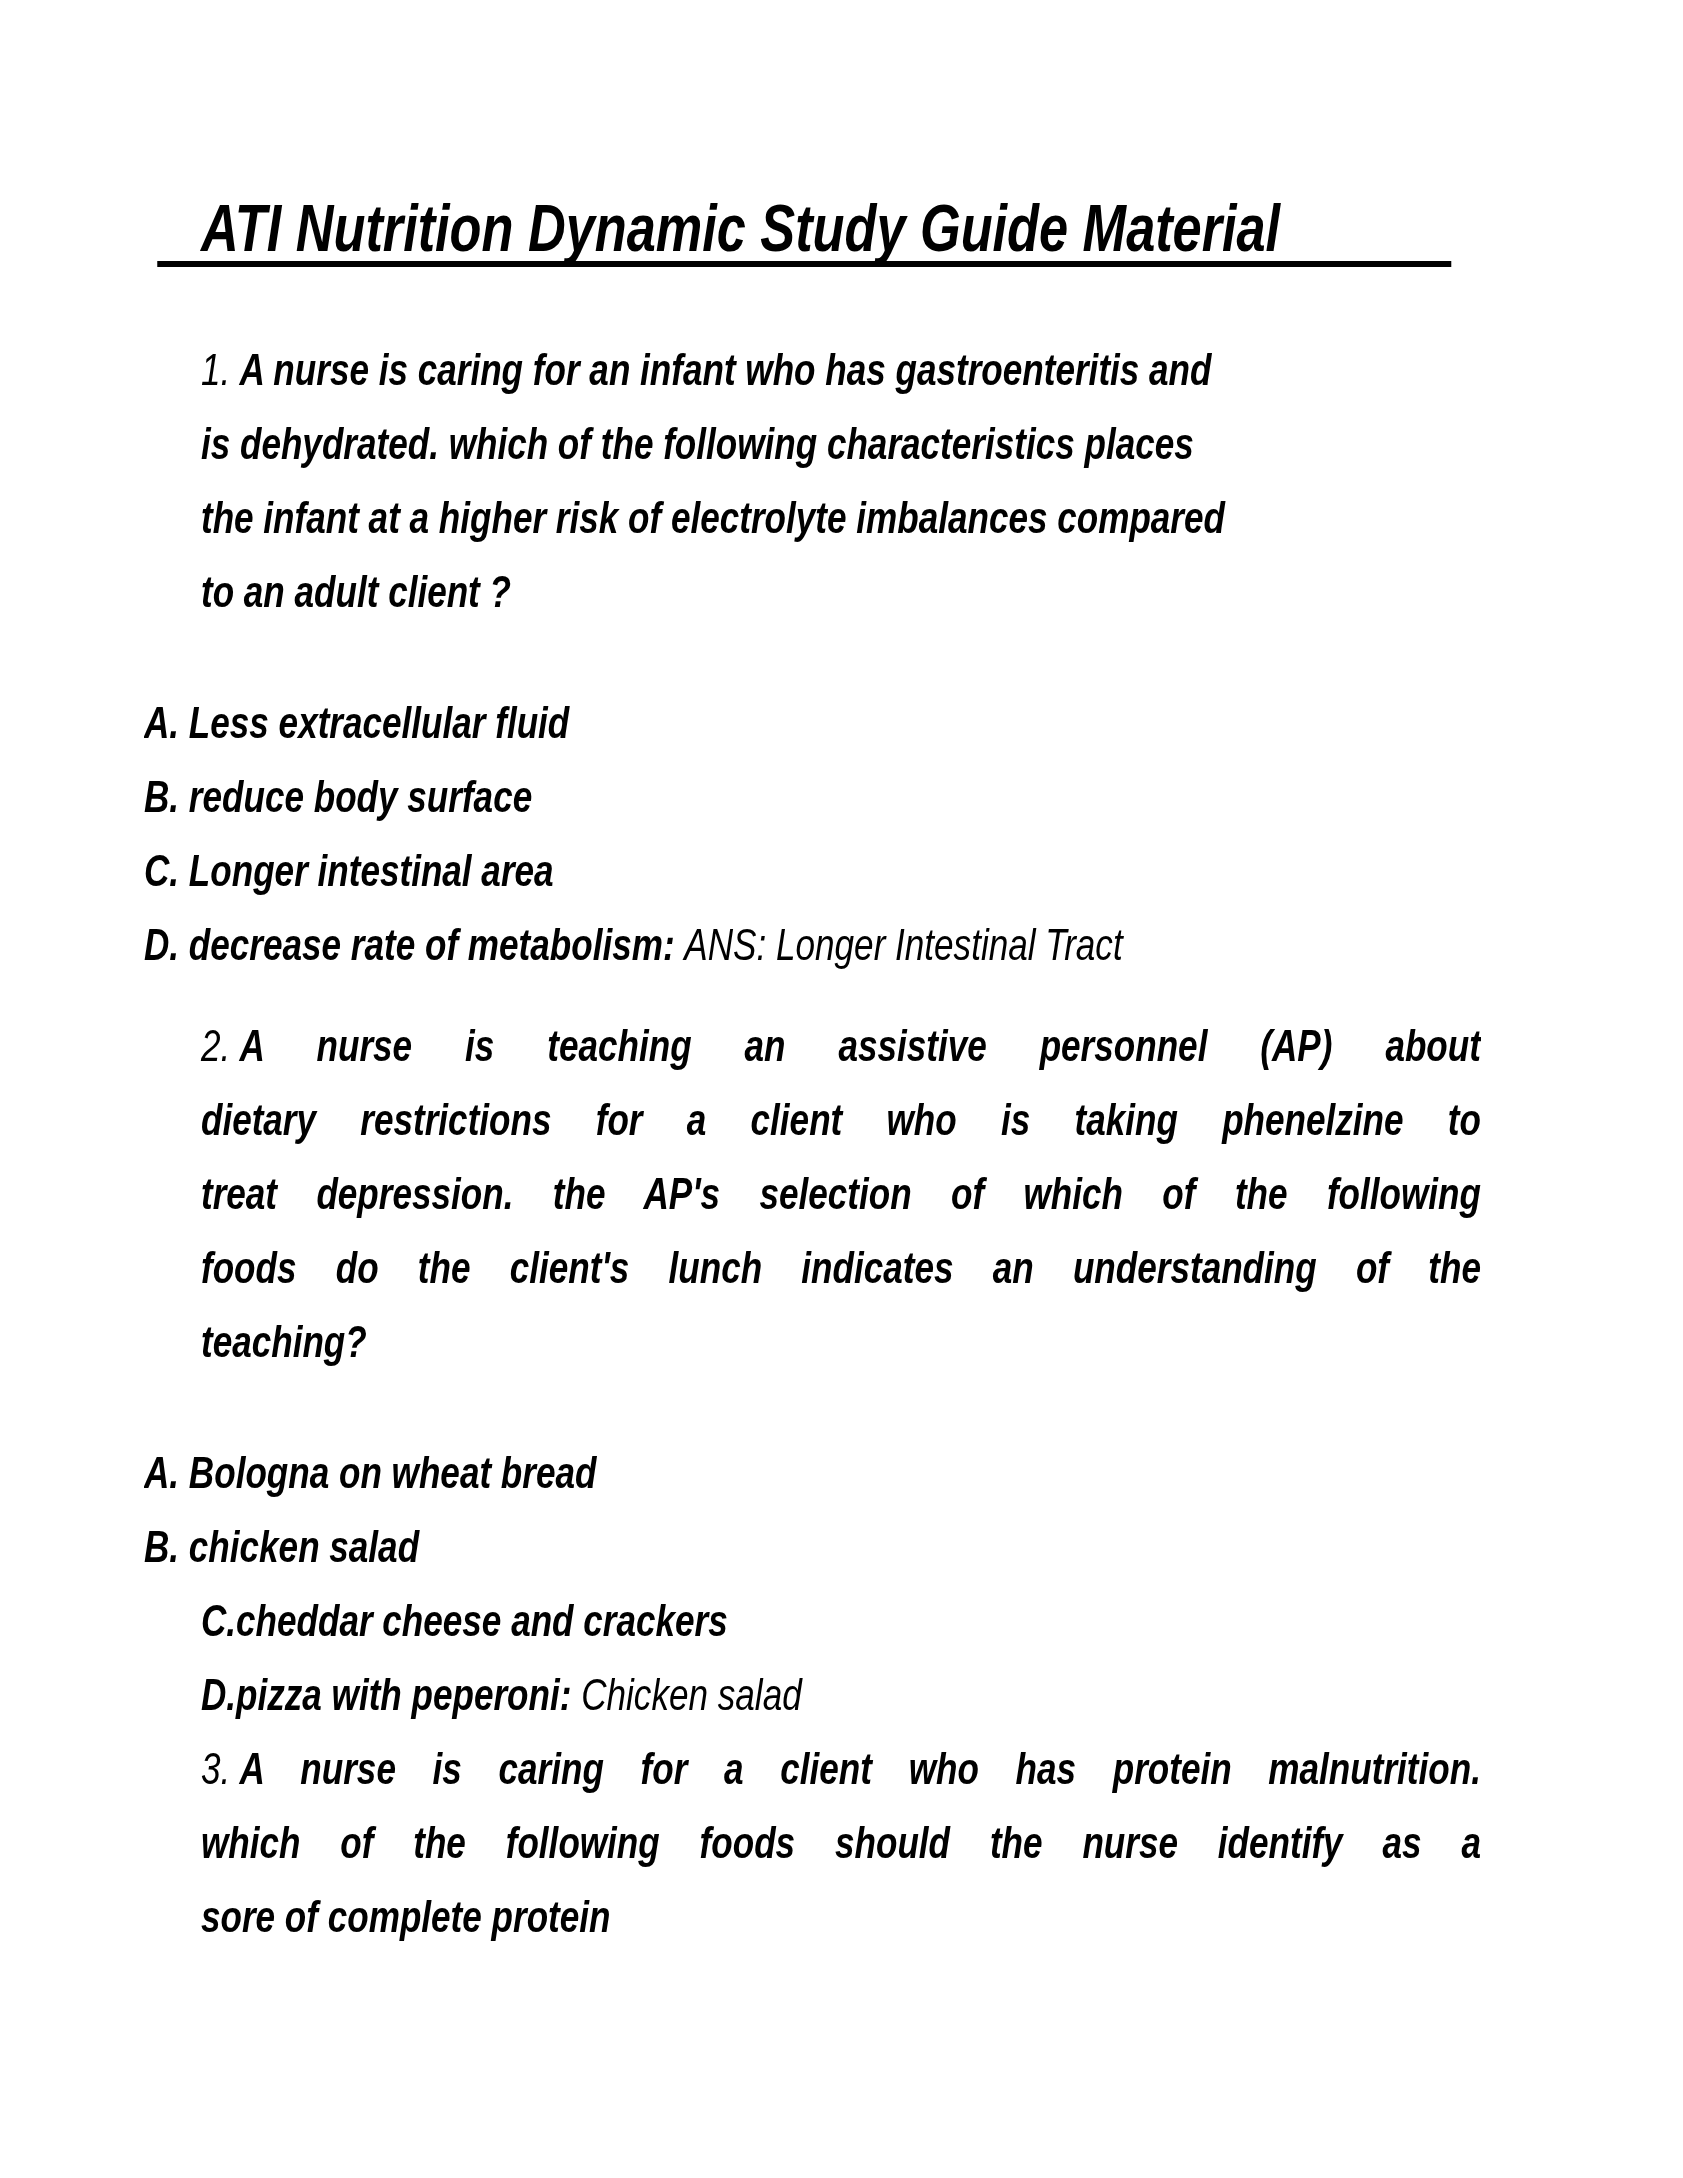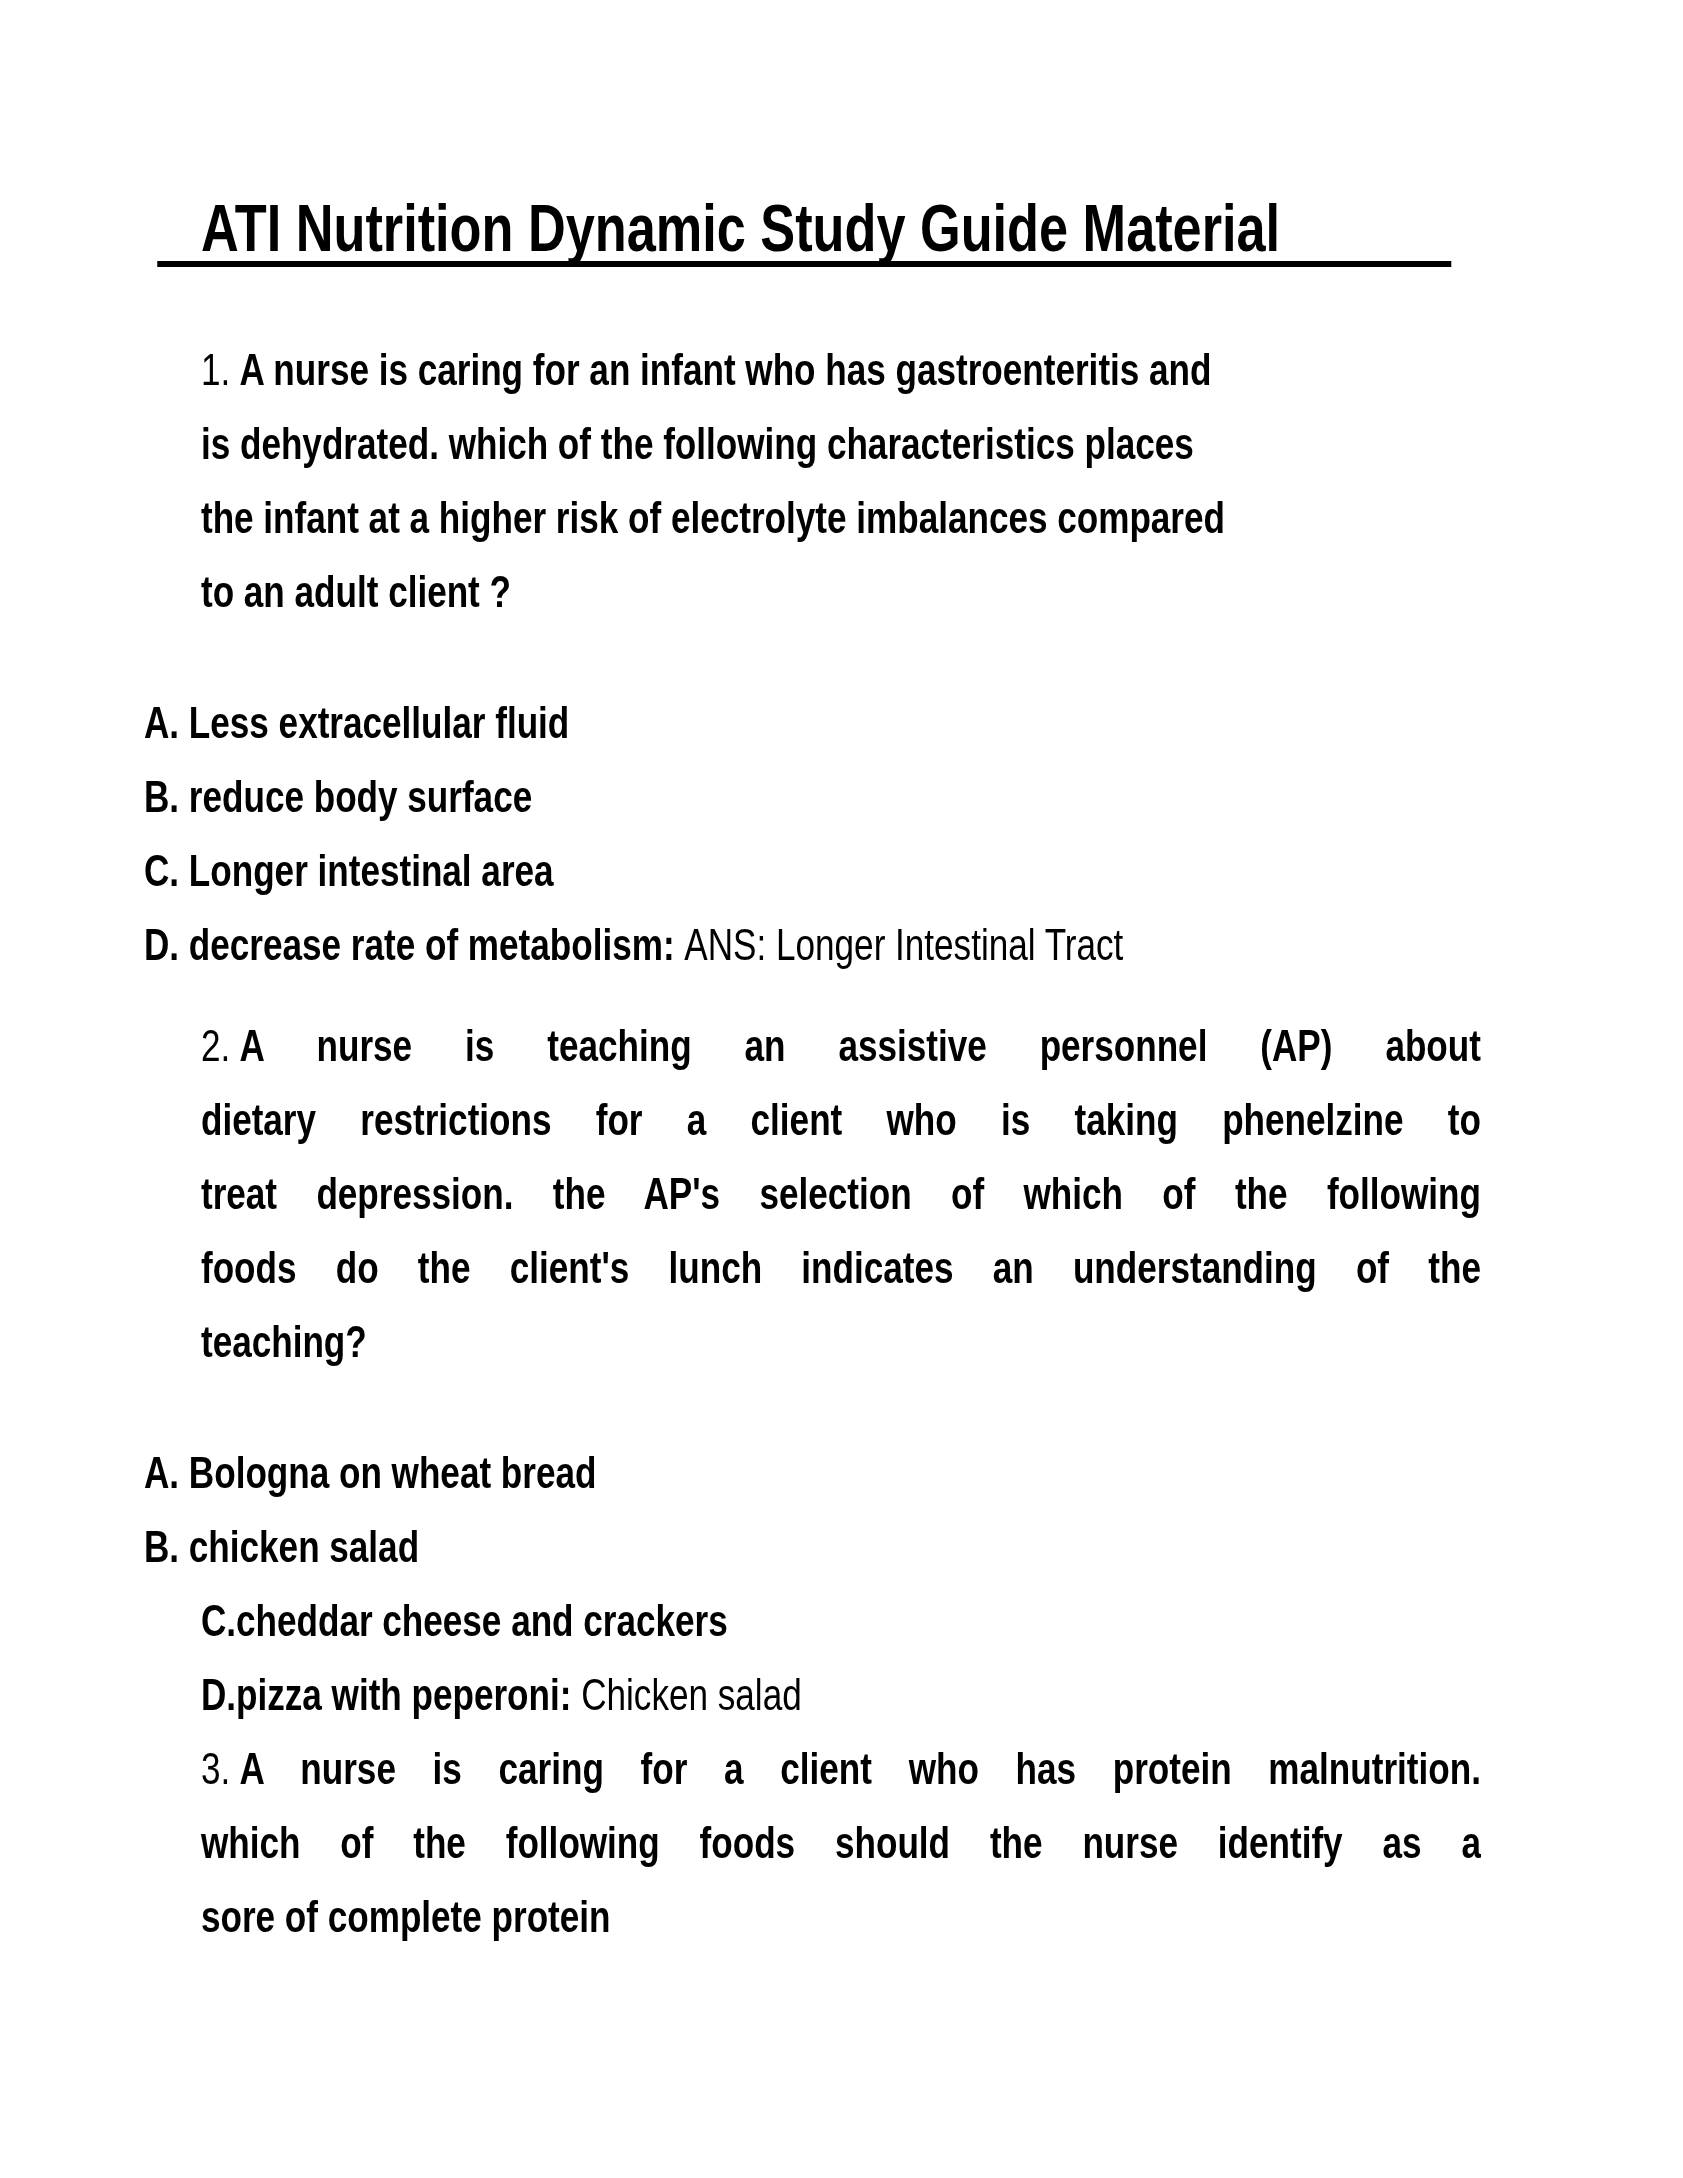--- a/index.html
+++ b/index.html
@@ -6,20 +6,21 @@
   html, body { background: #ffffff; }
 
   .page {
     position: relative;
     width: 1683px;
     height: 2178px;
     background: #ffffff;
     overflow: hidden;
     font-family: "Liberation Sans", "DejaVu Sans", sans-serif;
     color: #000000;
+    font-style: italic;
   }
 
   
   .content {
     position: absolute;
     left: 144px;
     top: 0;
     width: 1714px;
     transform: scaleX(0.78);
     transform-origin: top left;

